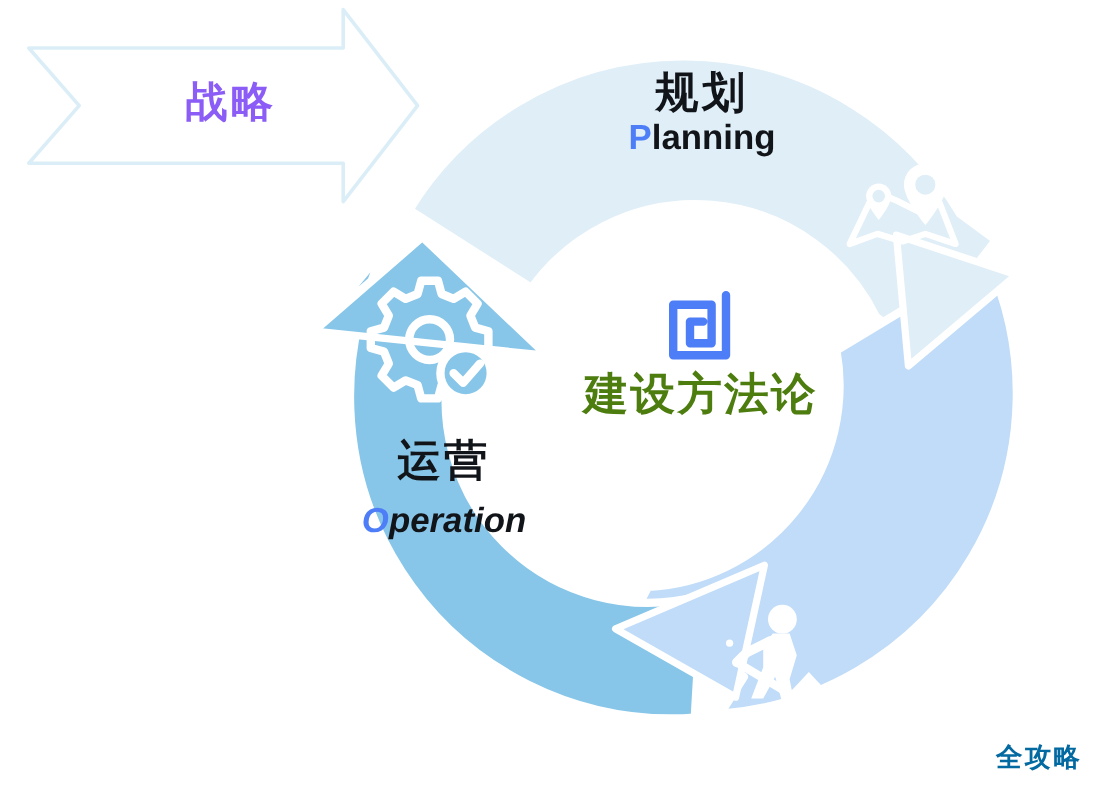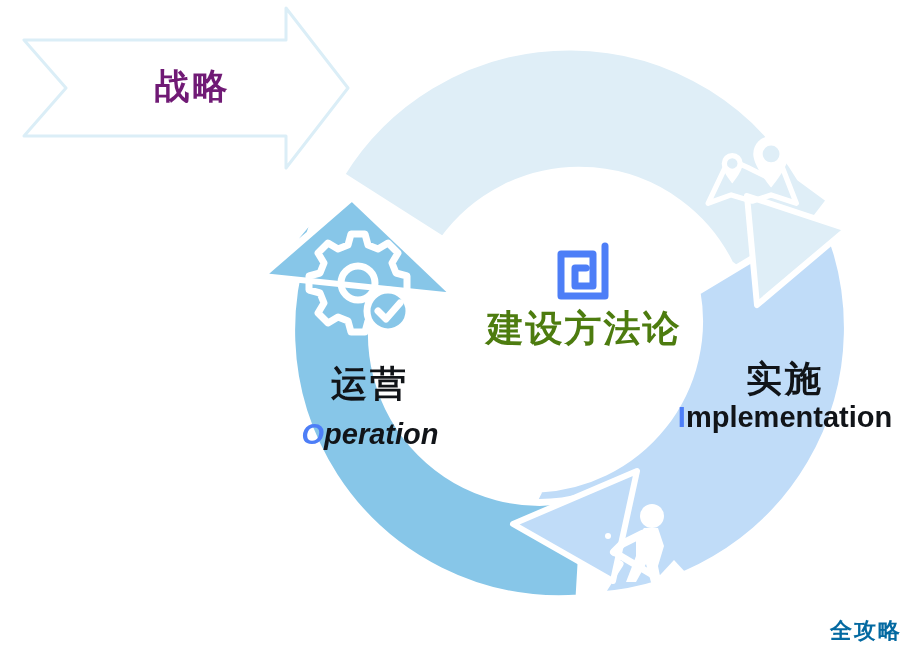--- a/index.html
+++ b/index.html
@@ -41,21 +41,21 @@
   }
   .lbl .en {
     display: block;
     font-weight: 700;
   }
   .en .cap { color: #4d7ef7; }
 
   
   #strategy-label {
     left: 60px; top: 68px; width: 265px;
-    color: #701a75;
+    color: #8b5cf6;
   }
   #strategy-label .cn { font-size: 35px; letter-spacing: 3px; }
   #strategy-label .en { font-size: 27px; margin-top: 3px; }
 
   
   #planning-label {
     left: 460px; top: 58px; width: 250px;
     color: #111418;
   }
   #planning-label .cn { font-size: 36px; letter-spacing: 3px; }
@@ -199,25 +199,25 @@
 
       <circle cx="16" cy="34" r="3" fill="#ffffff"></circle>
     </g>
 
   </svg>
 
   <div class="lbl" id="strategy-label">
     <span class="cn">战略</span>
   </div>
 
-
-  <div class="lbl" id="implementation-label">
-    <span class="cn">实施</span>
-    <span class="en"><span class="cap">I</span><span>mplementation</span></span>
-  </div>
+  <div class="lbl" id="planning-label">
+    <span class="cn">规划</span>
+    <span class="en"><span class="cap">P</span><span>lanning</span></span>
+  </div>
+
 
   <div class="lbl" id="operation-label">
     <span class="cn">运营</span>
     <span class="en"><span class="cap">O</span><span>peration</span></span>
   </div>
 
   <div id="center-block">
     <svg id="center-icon" width="62" height="62" viewBox="0 0 62 62">
       <path d="M 52 6 L 52 56 L 8 56 L 8 14 L 40 14 L 40 46 L 22 46 L 22 28 L 33 28" fill="none" stroke="#4d7ef7" stroke-width="7" stroke-linecap="round" stroke-linejoin="round"></path>
     </svg>

